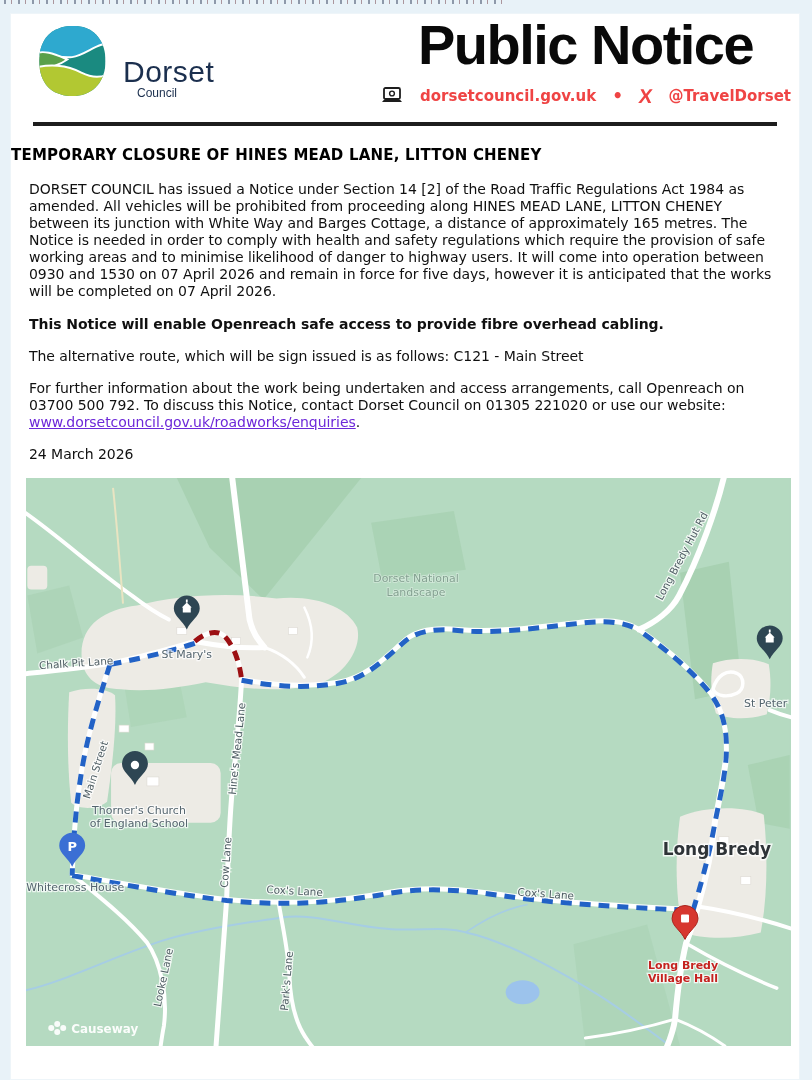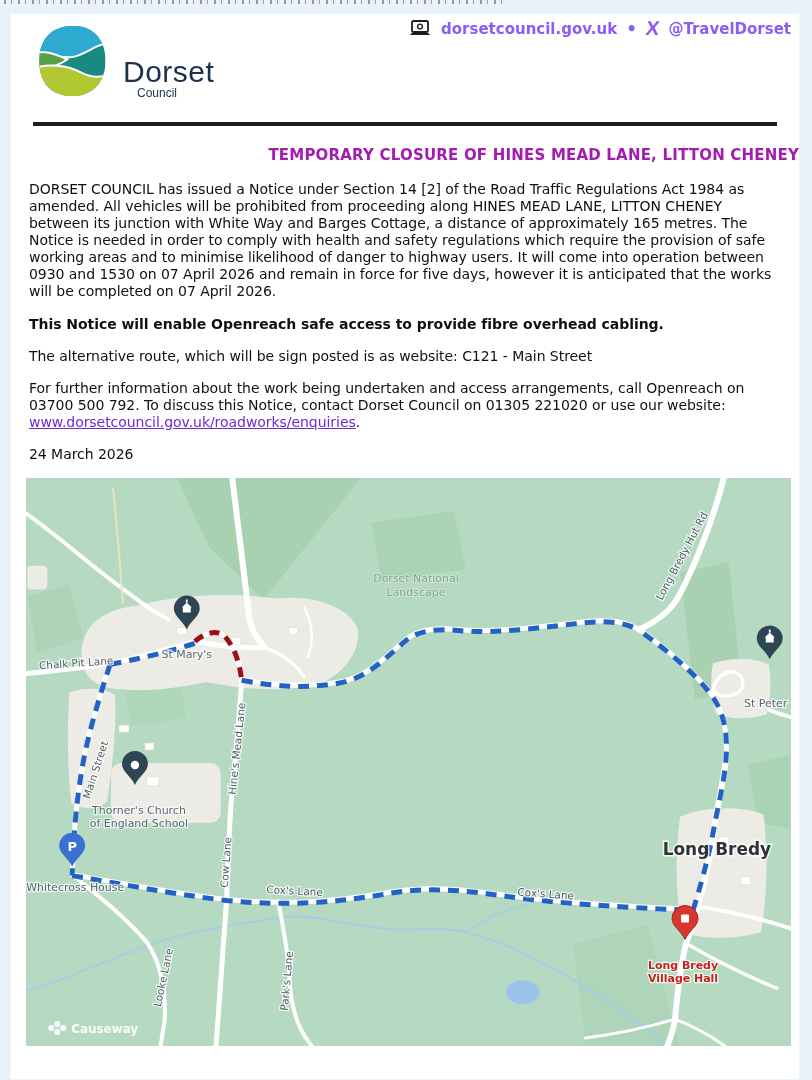--- a/index.html
+++ b/index.html
@@ -23,27 +23,27 @@
   .logo{position:absolute;left:22px;top:8px;display:flex;align-items:flex-end;gap:12px;}
   .logo-mark{width:78px;height:78px;}
   .logo-text{margin-top:14px;color:#1b2f4e;font-family:"Liberation Sans",sans-serif;}
   .logo-title{font-size:30px;line-height:1;font-weight:500;letter-spacing:.5px;}
   .logo-subtitle{font-size:12px;line-height:1.1;margin-left:14px;font-weight:500;}
   .header-right{position:absolute;right:8px;top:2px;display:flex;flex-direction:column;align-items:center;}
   .public-notice{
     font-family:"Liberation Sans",sans-serif;font-weight:bold;
     font-size:56px;line-height:1.05;color:#090909;letter-spacing:-1.5px;white-space:nowrap;
   }
-  .contact-line{display:flex;align-items:center;gap:9px;margin-top:1px;
-    font-size:15px;font-weight:bold;color:#8b5cf6;}
+  .contact-line{display:flex;align-items:center;gap:16px;margin-top:10px;
+    font-size:15px;font-weight:bold;color:#ef4444;}
   .contact-line .dot{font-size:17px;}
   .x-logo{font-family:"Liberation Sans",sans-serif;font-weight:900;font-size:20px;transform:skewX(-8deg);}
   .rule{margin:12px 22px 0 22px;height:4px;background:#1d1d1d;}
   .notice-heading{
-    text-align:right;margin-top:20px;font-size:15px;font-weight:bold;color:#a21caf;
+    text-align:left;margin-top:20px;font-size:15px;font-weight:bold;color:#000000;
     font-family:"DejaVu Sans",sans-serif;letter-spacing:.2px;
   }
   .body-text{margin:0 24px 0 18px;font-size:14px;line-height:1.22;color:#101010;letter-spacing:-.05px;}
   .body-text p{margin:15px 0 0 0;}
   .body-text p.first{margin-top:17px;}
   .b{font-weight:bold;}
   a.doc-link{color:#6d28d9;text-decoration:underline;}
   .map-wrap{position:relative;margin:15px 0 0 15px;width:765px;height:568px;overflow:hidden;background:#b5dac1;}
   .map-wrap svg{display:block;}
   .maplabel{font-size:10.5px;fill:#4e5d63;paint-order:stroke;stroke:#ffffff;stroke-opacity:.82;stroke-width:2.4px;font-family:"DejaVu Sans",sans-serif;}
@@ -75,20 +75,21 @@
           <path d="M-2,60 C20,53 44,55 62,65 C78,73 92,71 102,63 V102 H-2 Z" fill="#b2c832" stroke="#ffffff" stroke-width="2.5"></path>
         </g>
       </svg>
       <div class="logo-text">
         <div class="logo-title">Dorset</div>
         <div class="logo-subtitle">Council</div>
       </div>
     </div>
 
     <div class="header-right">
+      <div class="public-notice">Public Notice</div>
       <div class="contact-line">
         <svg width="24" height="18" viewBox="0 0 24 18">
           <rect x="4" y="1" width="16" height="11" rx="1.5" fill="none" stroke="#1d1d1d" stroke-width="1.8"></rect>
           <circle cx="12" cy="6.5" r="2.4" fill="none" stroke="#1d1d1d" stroke-width="1.4"></circle>
           <path d="M2,15 H22 L20,12.8 H4 Z" fill="#1d1d1d"></path>
         </svg>
         <span>dorsetcouncil.gov.uk</span>
         <span class="dot">•</span>
         <span class="x-logo">X</span>
         <span>@TravelDorset</span>
@@ -96,21 +97,21 @@
     </div>
   </div>
 
   <div class="rule"></div>
 
   <div class="notice-heading">TEMPORARY CLOSURE OF HINES MEAD LANE, LITTON CHENEY</div>
 
   <div class="body-text">
     <p class="first">DORSET COUNCIL has issued a Notice under Section 14 [2] of the Road Traffic Regulations Act 1984 as amended. All vehicles will be prohibited from proceeding along HINES MEAD LANE, LITTON CHENEY between its junction with White Way and Barges Cottage, a distance of approximately 165 metres. The Notice is needed in order to comply with health and safety regulations which require the provision of safe working areas and to minimise likelihood of danger to highway users. It will come into operation between 0930 and 1530 on 07 April 2026 and remain in force for five days, however it is anticipated that the works will be completed on 07 April 2026.</p>
     <p class="b">This Notice will enable Openreach safe access to provide fibre overhead cabling.</p>
-    <p>The alternative route, which will be sign posted is as website: C121 - Main Street</p>
+    <p>The alternative route, which will be sign issued is as follows: C121 - Main Street</p>
     <p><span>For further information about the work being undertaken and access arrangements, call Openreach on 03700 500 792. To discuss this Notice, contact Dorset Council on 01305 221020 or use our website:</span><br>
       <a href="#" class="doc-link">www.dorsetcouncil.gov.uk/roadworks/enquiries</a><span>.</span>
     </p>
     <p>24 March 2026</p>
   </div>
 
   <div class="map-wrap">
     <svg viewBox="0 0 765 570" width="765" height="568">
 
       <rect x="0" y="0" width="765" height="570" fill="#b5dac1"></rect>

